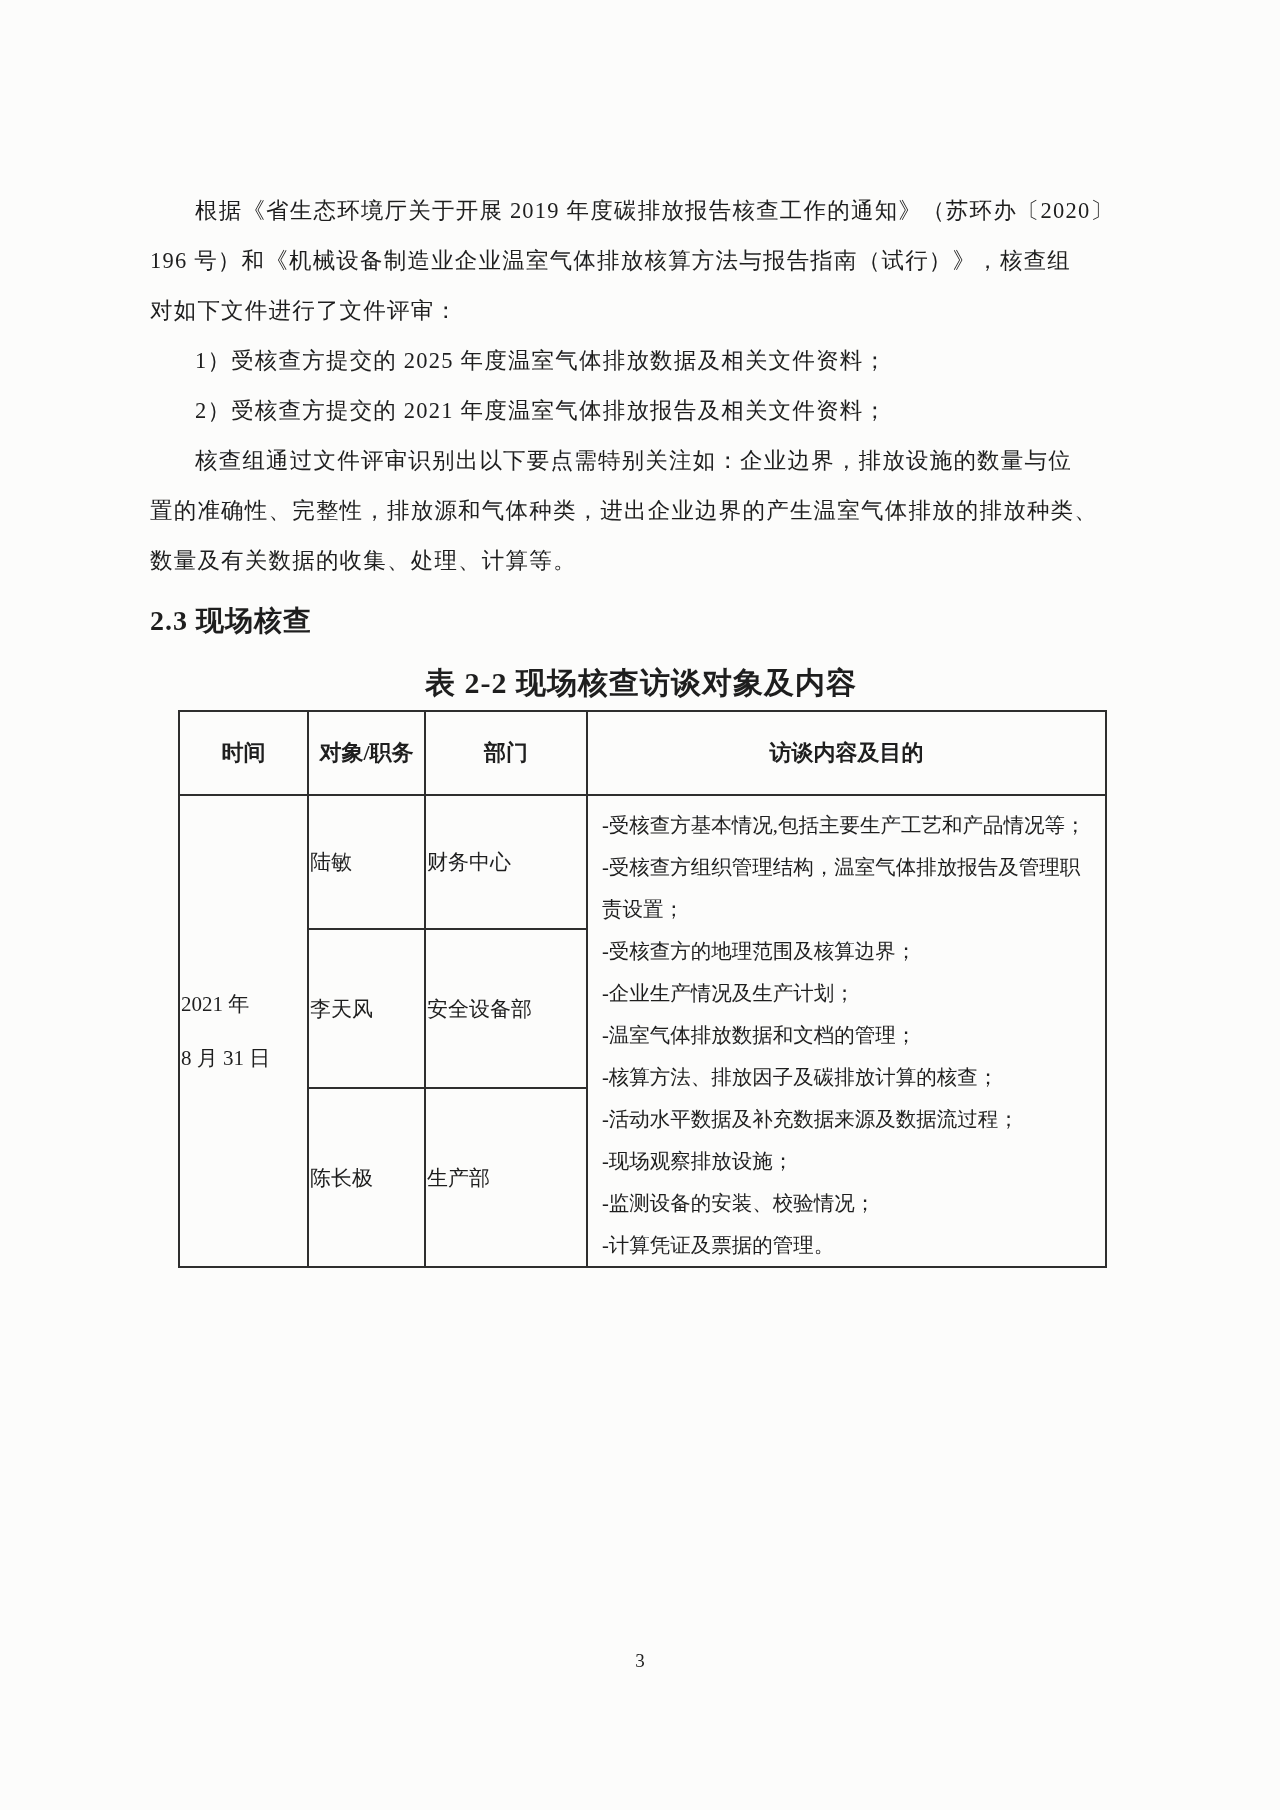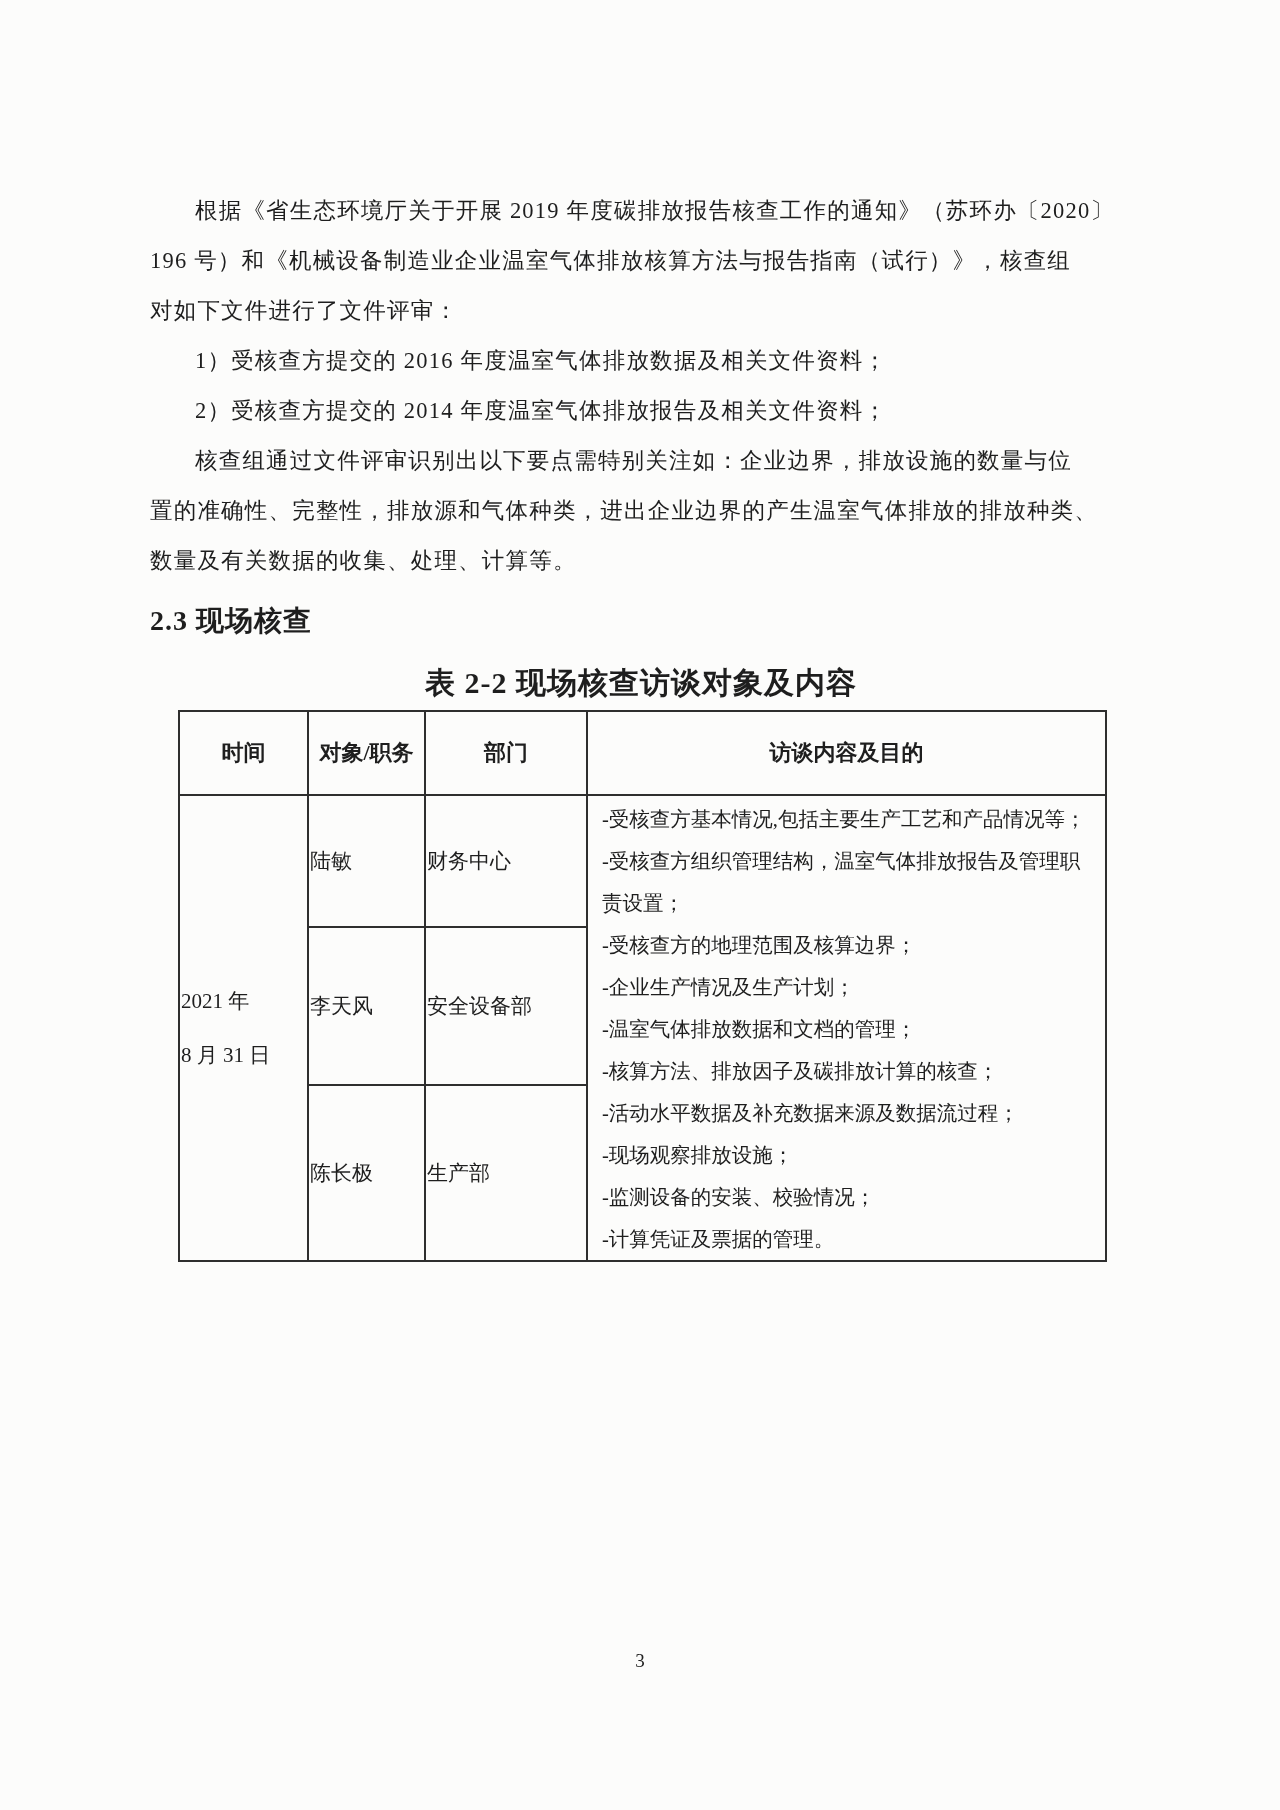--- a/index.html
+++ b/index.html
@@ -73,21 +73,21 @@
     vertical-align:middle;
     font-size:21px;
   }
   td.time-cell {
     white-space:pre-line;
     line-height:54px;
     margin-top:8px;
   }
   td.topics-cell {
     vertical-align:top;
-    padding:2px 16px 0 14px;
+    padding:8px 16px 0 14px;
     font-size:20.5px;
     line-height:42px;
     word-break:break-all;
     text-align:left;
   }
   .topic { margin:0; }
 
   .page-number {
     position:absolute;
     top:1650px; left:0;
@@ -101,22 +101,22 @@
 <body>
 
 <div class="page">
   <div class="content">
 
 
     <p class="para">根据《省生态环境厅关于开展 2019 年度碳排放报告核查工作的通知》（苏环办〔2020〕
 196 号）和《机械设备制造业企业温室气体排放核算方法与报告指南（试行）》，核查组
 对如下文件进行了文件评审：</p>
 
-    <p class="list-item">1）受核查方提交的 2016 年度温室气体排放数据及相关文件资料；</p>
-    <p class="list-item">2）受核查方提交的 2014 年度温室气体排放报告及相关文件资料；</p>
+    <p class="list-item">1）受核查方提交的 2025 年度温室气体排放数据及相关文件资料；</p>
+    <p class="list-item">2）受核查方提交的 2021 年度温室气体排放报告及相关文件资料；</p>
 
     <p class="para">核查组通过文件评审识别出以下要点需特别关注如：企业边界，排放设施的数量与位
 置的准确性、完整性，排放源和气体种类，进出企业边界的产生温室气体排放的排放种类、
 数量及有关数据的收集、处理、计算等。</p>
 
     <h1 class="sec-heading second">2.3 现场核查</h1>
 
 
 
     <div class="table-caption">表 2-2  现场核查访谈对象及内容</div>

